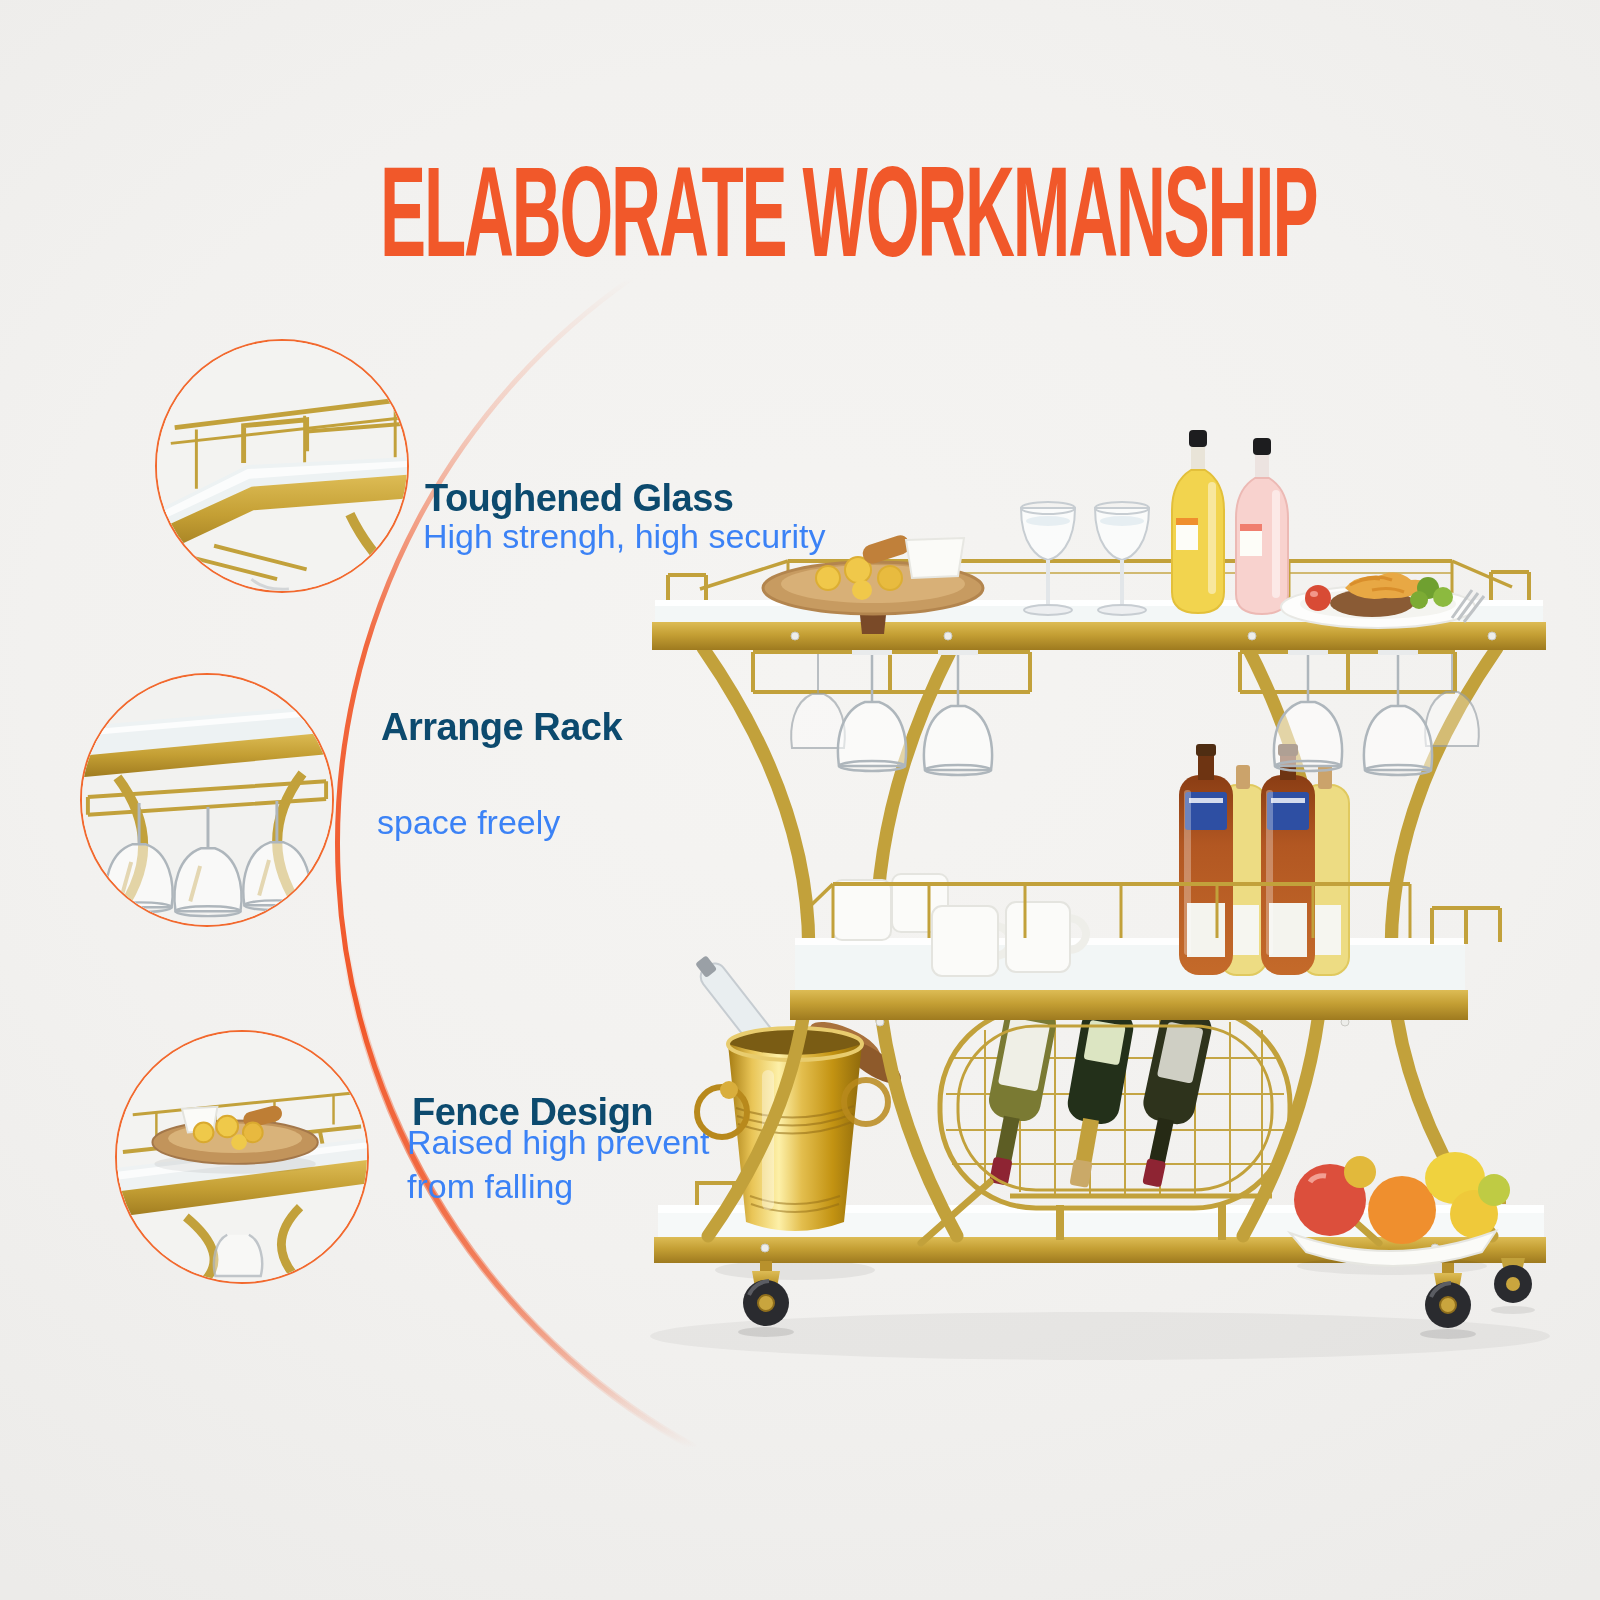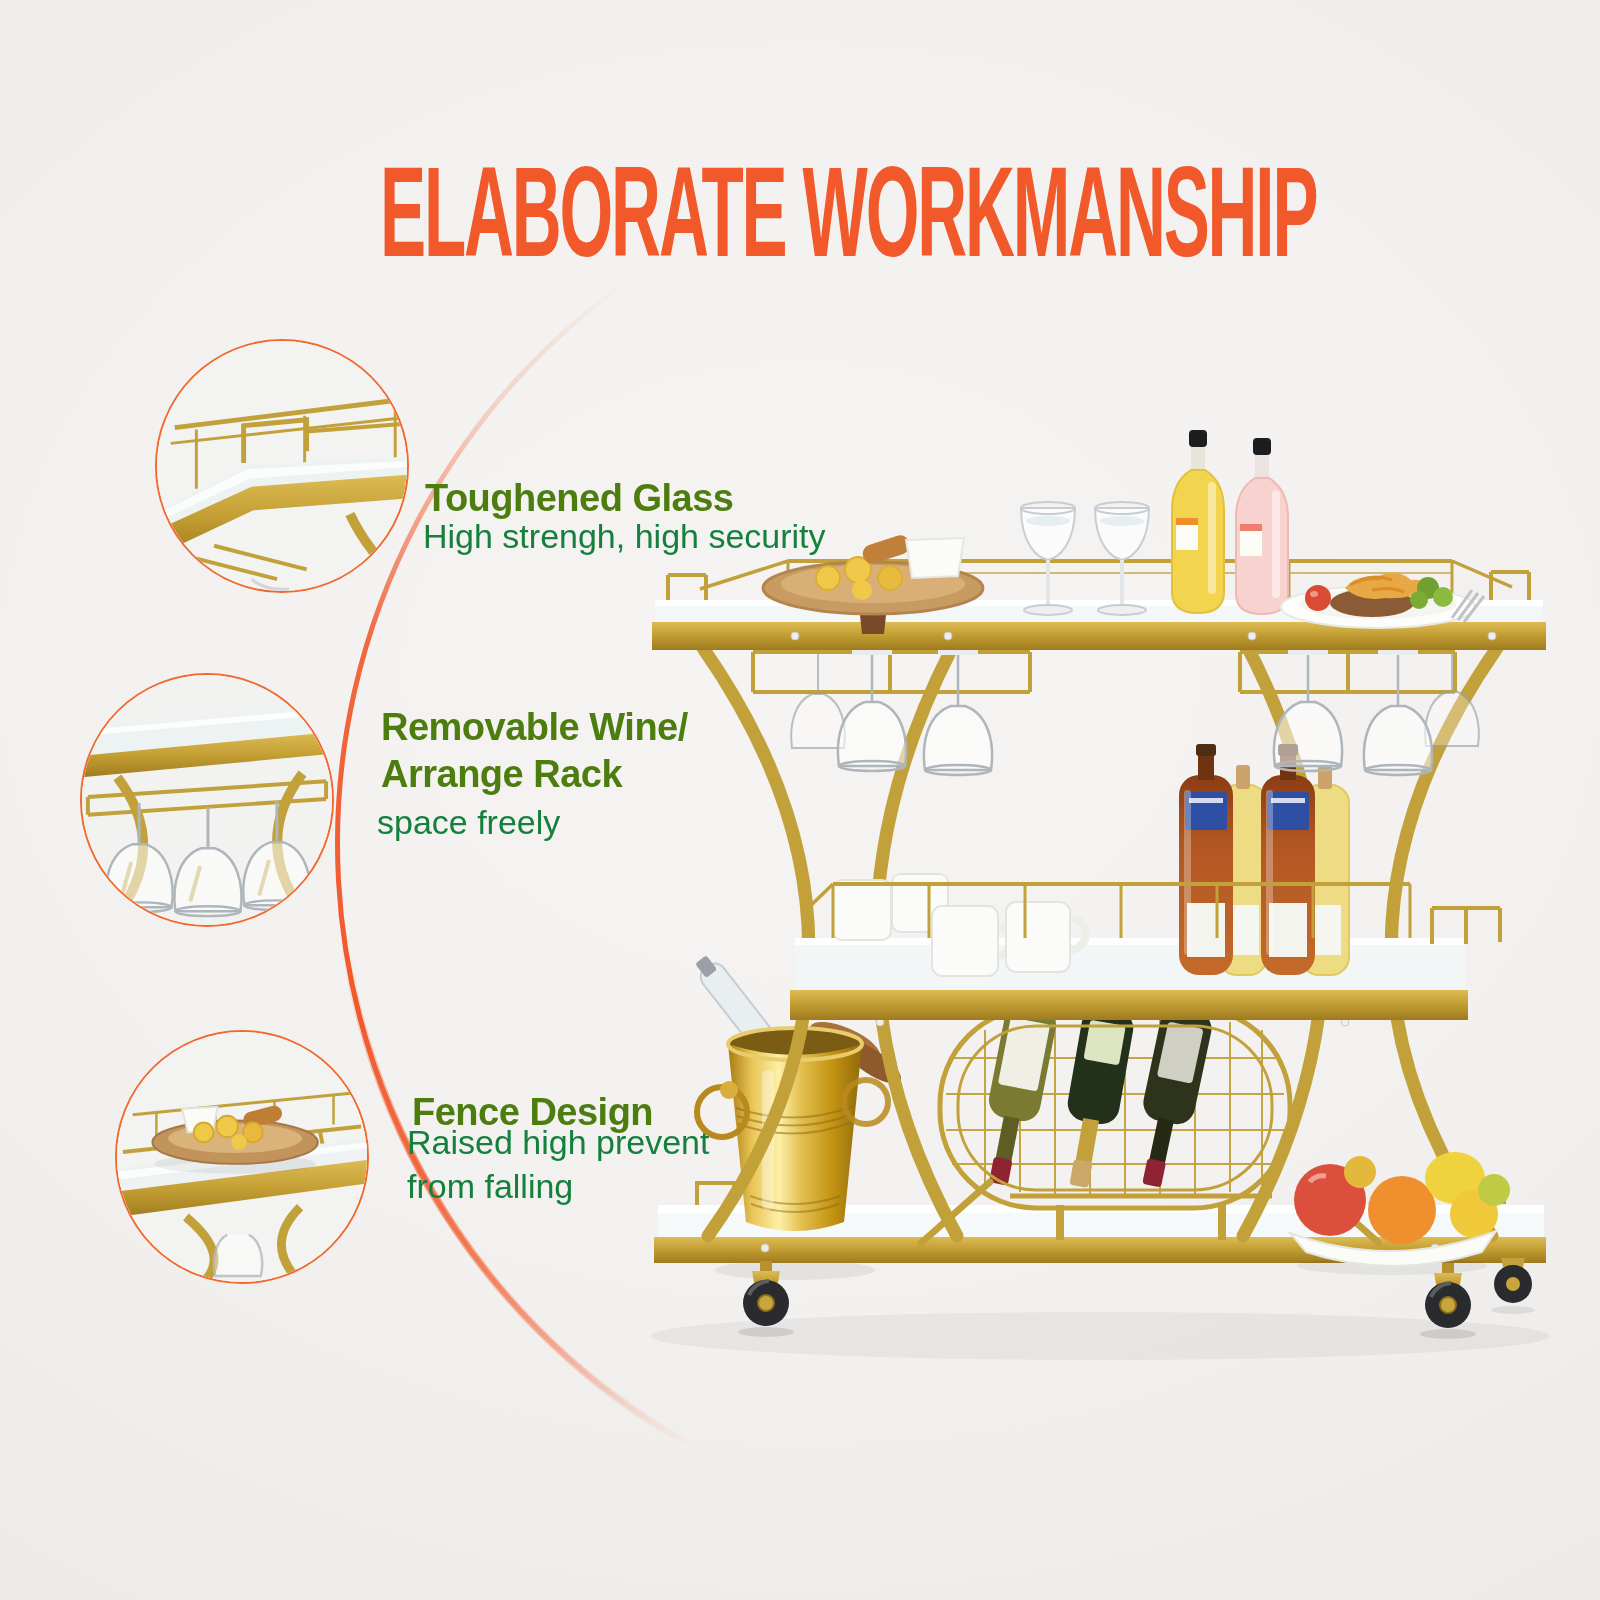--- a/index.html
+++ b/index.html
@@ -9,22 +9,22 @@
     font-family:"Liberation Sans", sans-serif;
   }
   
   .main-title{
     position:absolute;left:12px;right:-12px;top:148px;
     text-align:center;font-weight:bold;font-size:128px;line-height:1.0;
     color:#f1582a;letter-spacing:-4px;white-space:nowrap;
     transform:scaleX(0.54);transform-origin:50% 50%;
   }
   
-  .feat-head{position:absolute;color:#4d7c0f;font-weight:bold;font-size:38px;line-height:47px;letter-spacing:-0.5px;}
-  .feat-sub{position:absolute;color:#15803d;font-size:34px;line-height:44px;}
+  .feat-head{position:absolute;color:#0c4a6e;font-weight:bold;font-size:38px;line-height:47px;letter-spacing:-0.5px;}
+  .feat-sub{position:absolute;color:#3b82f6;font-size:34px;line-height:44px;}
   
   .callout{
     position:absolute;width:254px;height:254px;border-radius:50%;
     border:2px solid #f2692e;background:#f3f3f1;overflow:hidden;box-sizing:border-box;
   }
   .callout svg{display:block;width:100%;height:100%;}
   .arc-layer,.cart-layer{position:absolute;left:0;top:0;pointer-events:none;}
 </style>
 </head>
 <body>
@@ -145,21 +145,20 @@
 </div>
 
 <div class="feat-head" style="left:425px;top:475px;">
   <div>Toughened Glass</div>
 </div>
 <div class="feat-sub" style="left:423px;top:514px;">
   <div>High strengh, high security</div>
 </div>
 
 <div class="feat-head" style="left:381px;top:704px;">
-  <div>Removable Wine/</div>
   <div>Arrange Rack</div>
 </div>
 <div class="feat-sub" style="left:377px;top:800px;">
   <div>space freely</div>
 </div>
 
 <div class="feat-head" style="left:412px;top:1077px;margin-top:12px;">
   <div>Fence Design</div>
 </div>
 <div class="feat-sub" style="left:407px;top:1120px;">

